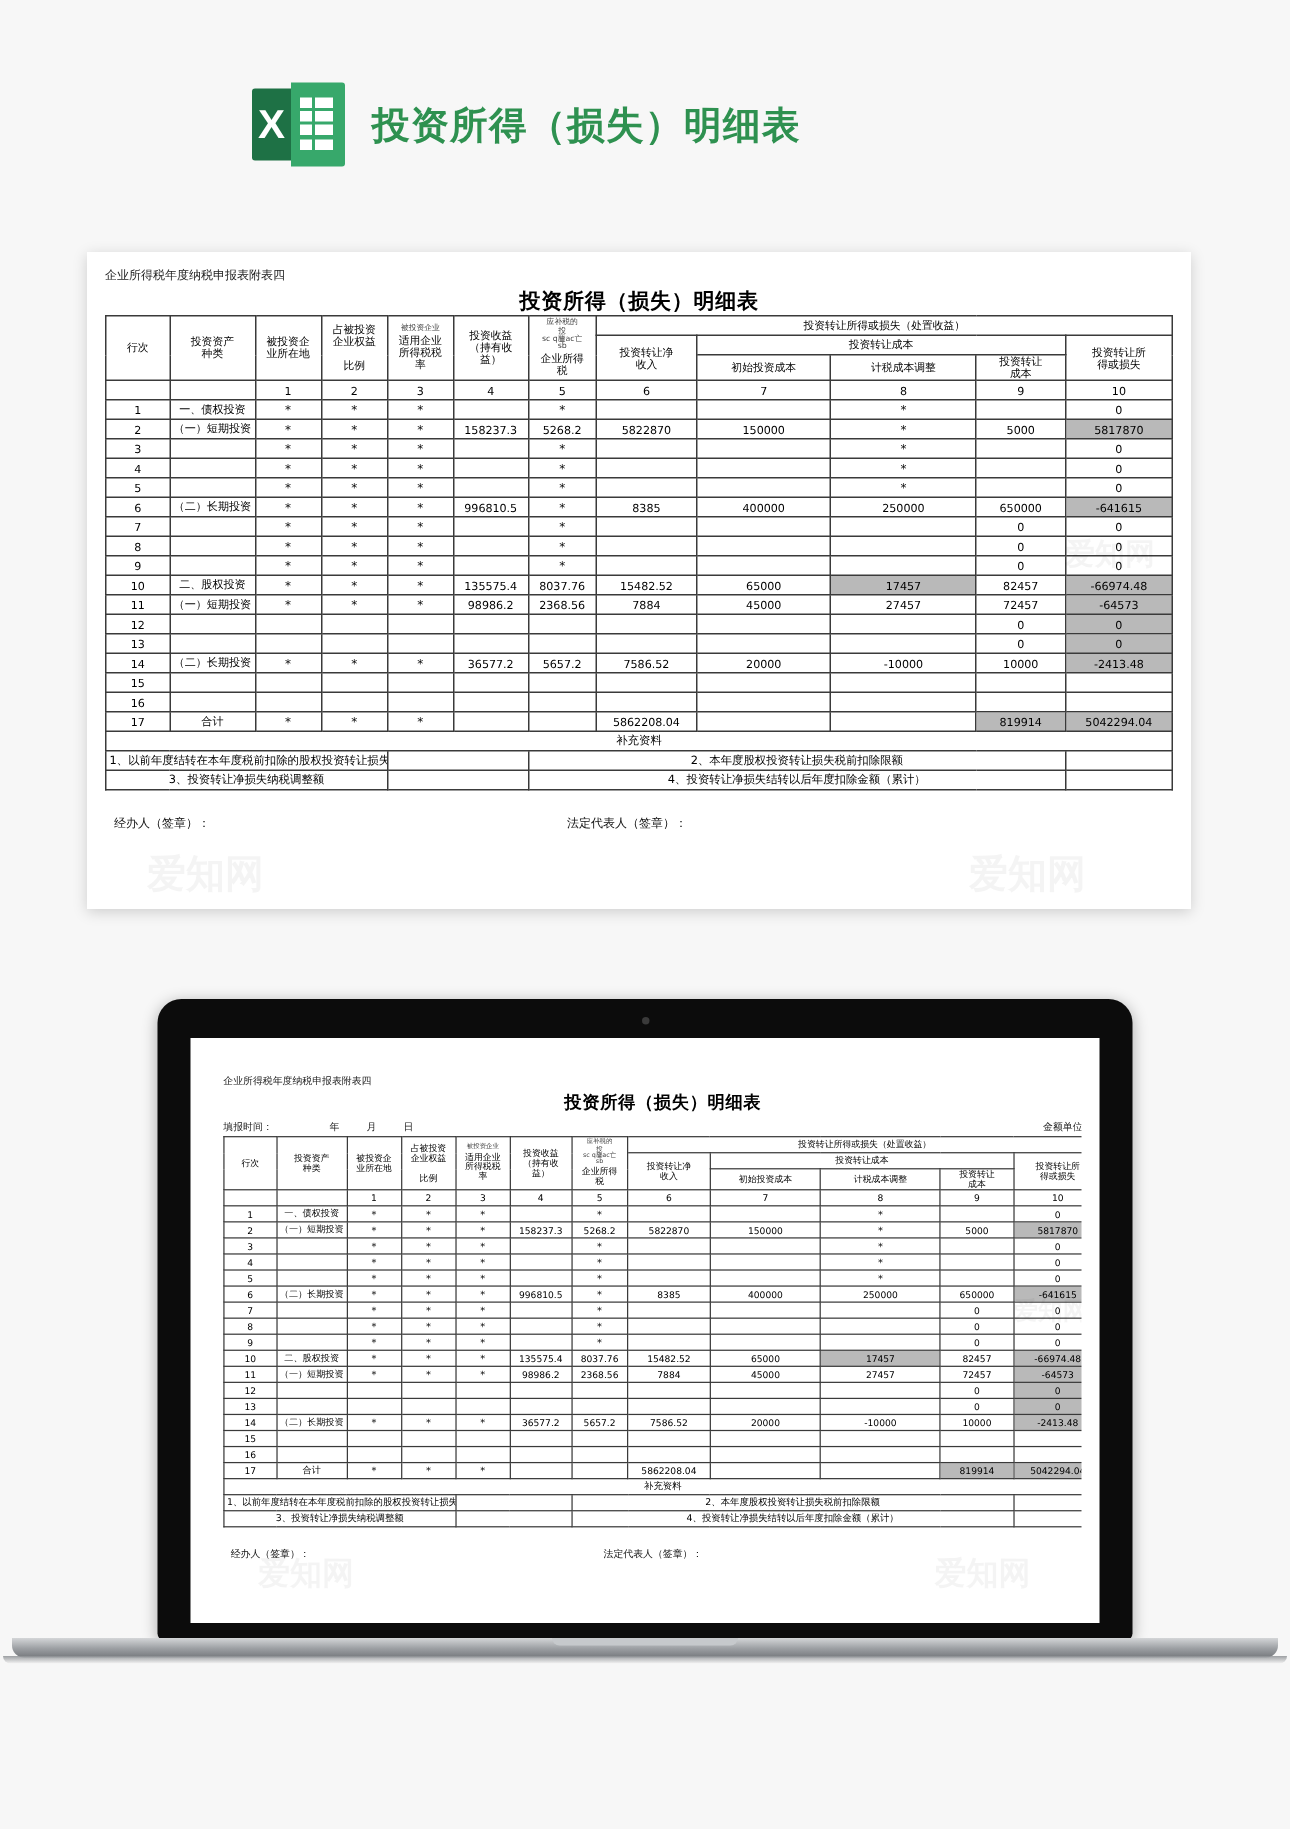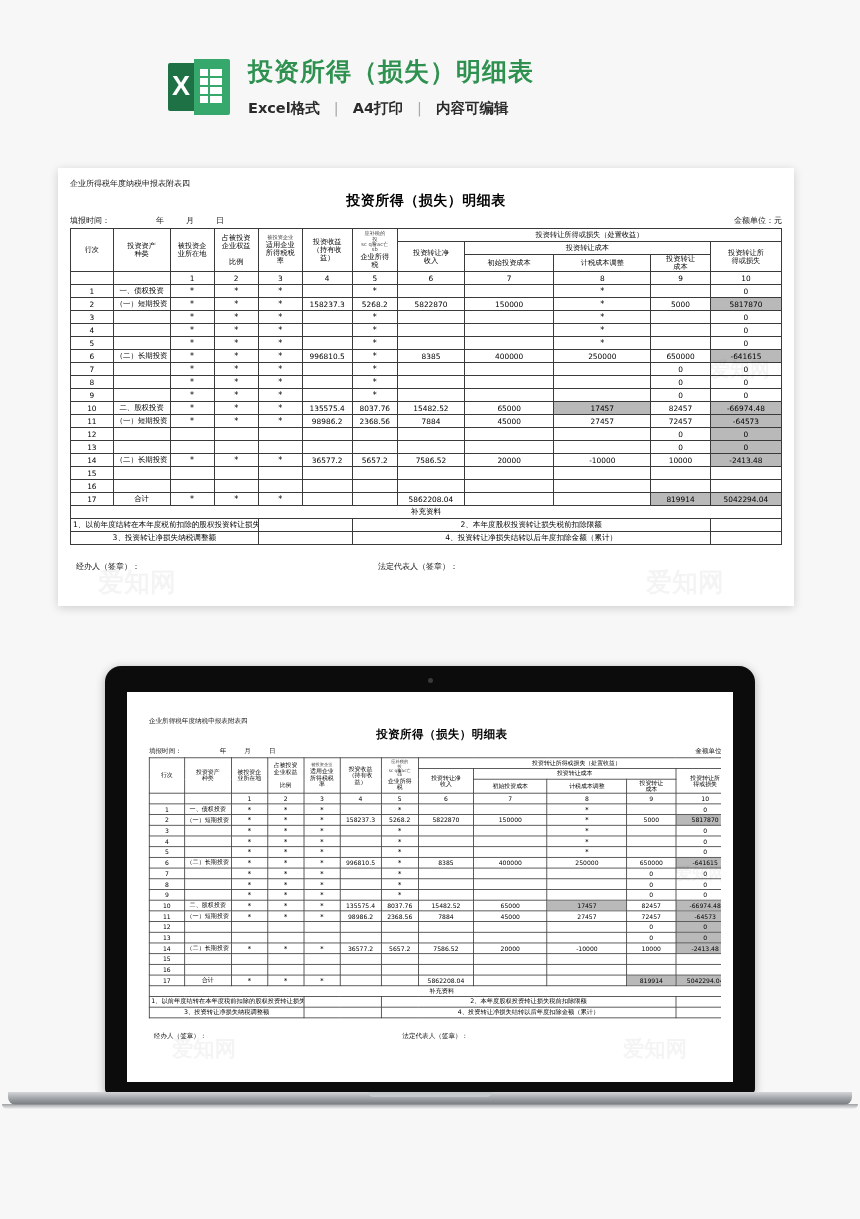--- a/index.html
+++ b/index.html
@@ -167,38 +167,27 @@
         <i></i>
         <i></i>
         <i></i>
         <i></i>
         <i></i>
         <i></i>
     </div>
   </div>
   <div class="head-text">
     <div class="head-title">投资所得（损失）明细表</div>
-    <div class="head-sub">
-      <span>Excel格式</span>
-      <span class="sep">|</span>
-      <span>A4打印</span>
-      <span class="sep">|</span>
-      <span>内容可编辑</span>
-    </div>
   </div>
 </div>
 
 <div class="preview-card">
   <div class="sheet-inner" id="sheet-main">
       <div class="form-topline">企业所得税年度纳税申报表附表四</div>
       <div class="form-title">投资所得（损失）明细表</div>
-      <div class="form-meta">
-        <div class="fill-date"><span>填报时间：</span><span>年</span><span>月</span><span>日</span></div>
-        <div>金额单位：元</div>
-      </div>
       <table class="tax">
         <colgroup>
           <col style="width:6.0%">
           <col style="width:8.0%">
           <col style="width:6.2%">
           <col style="width:6.2%">
           <col style="width:6.2%">
           <col style="width:7.0%">
           <col style="width:6.4%">
           <col style="width:9.4%">

